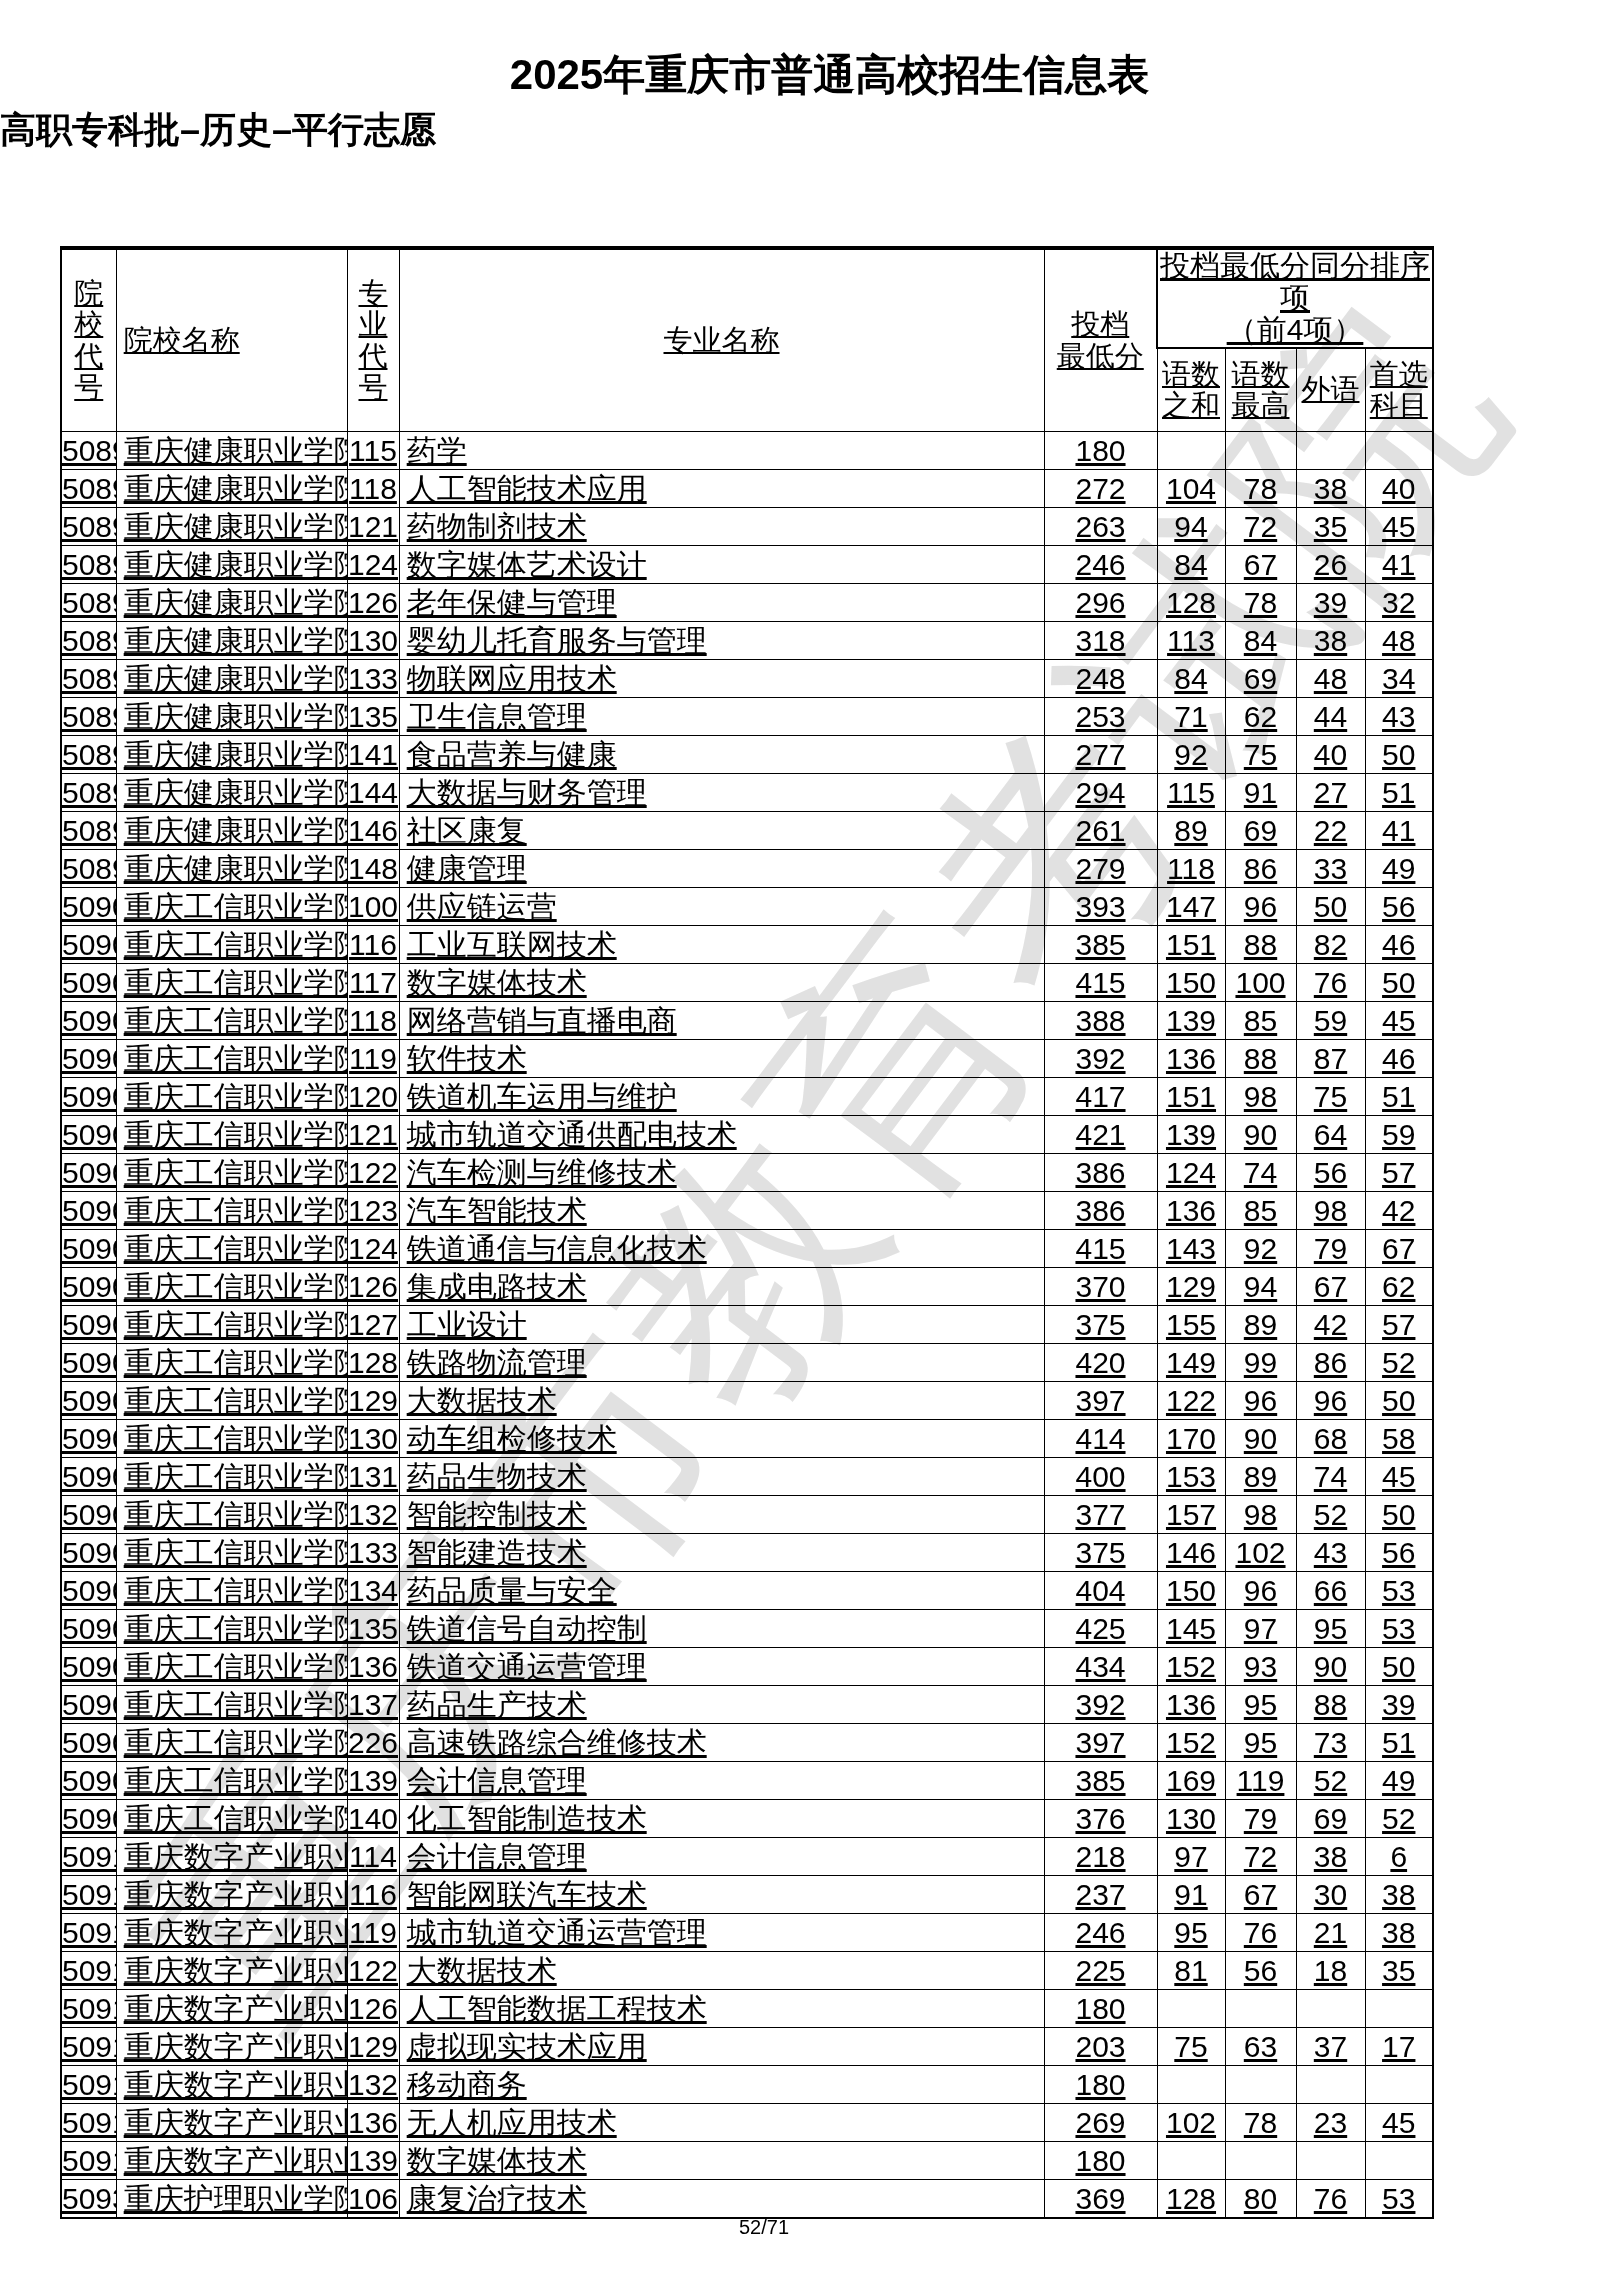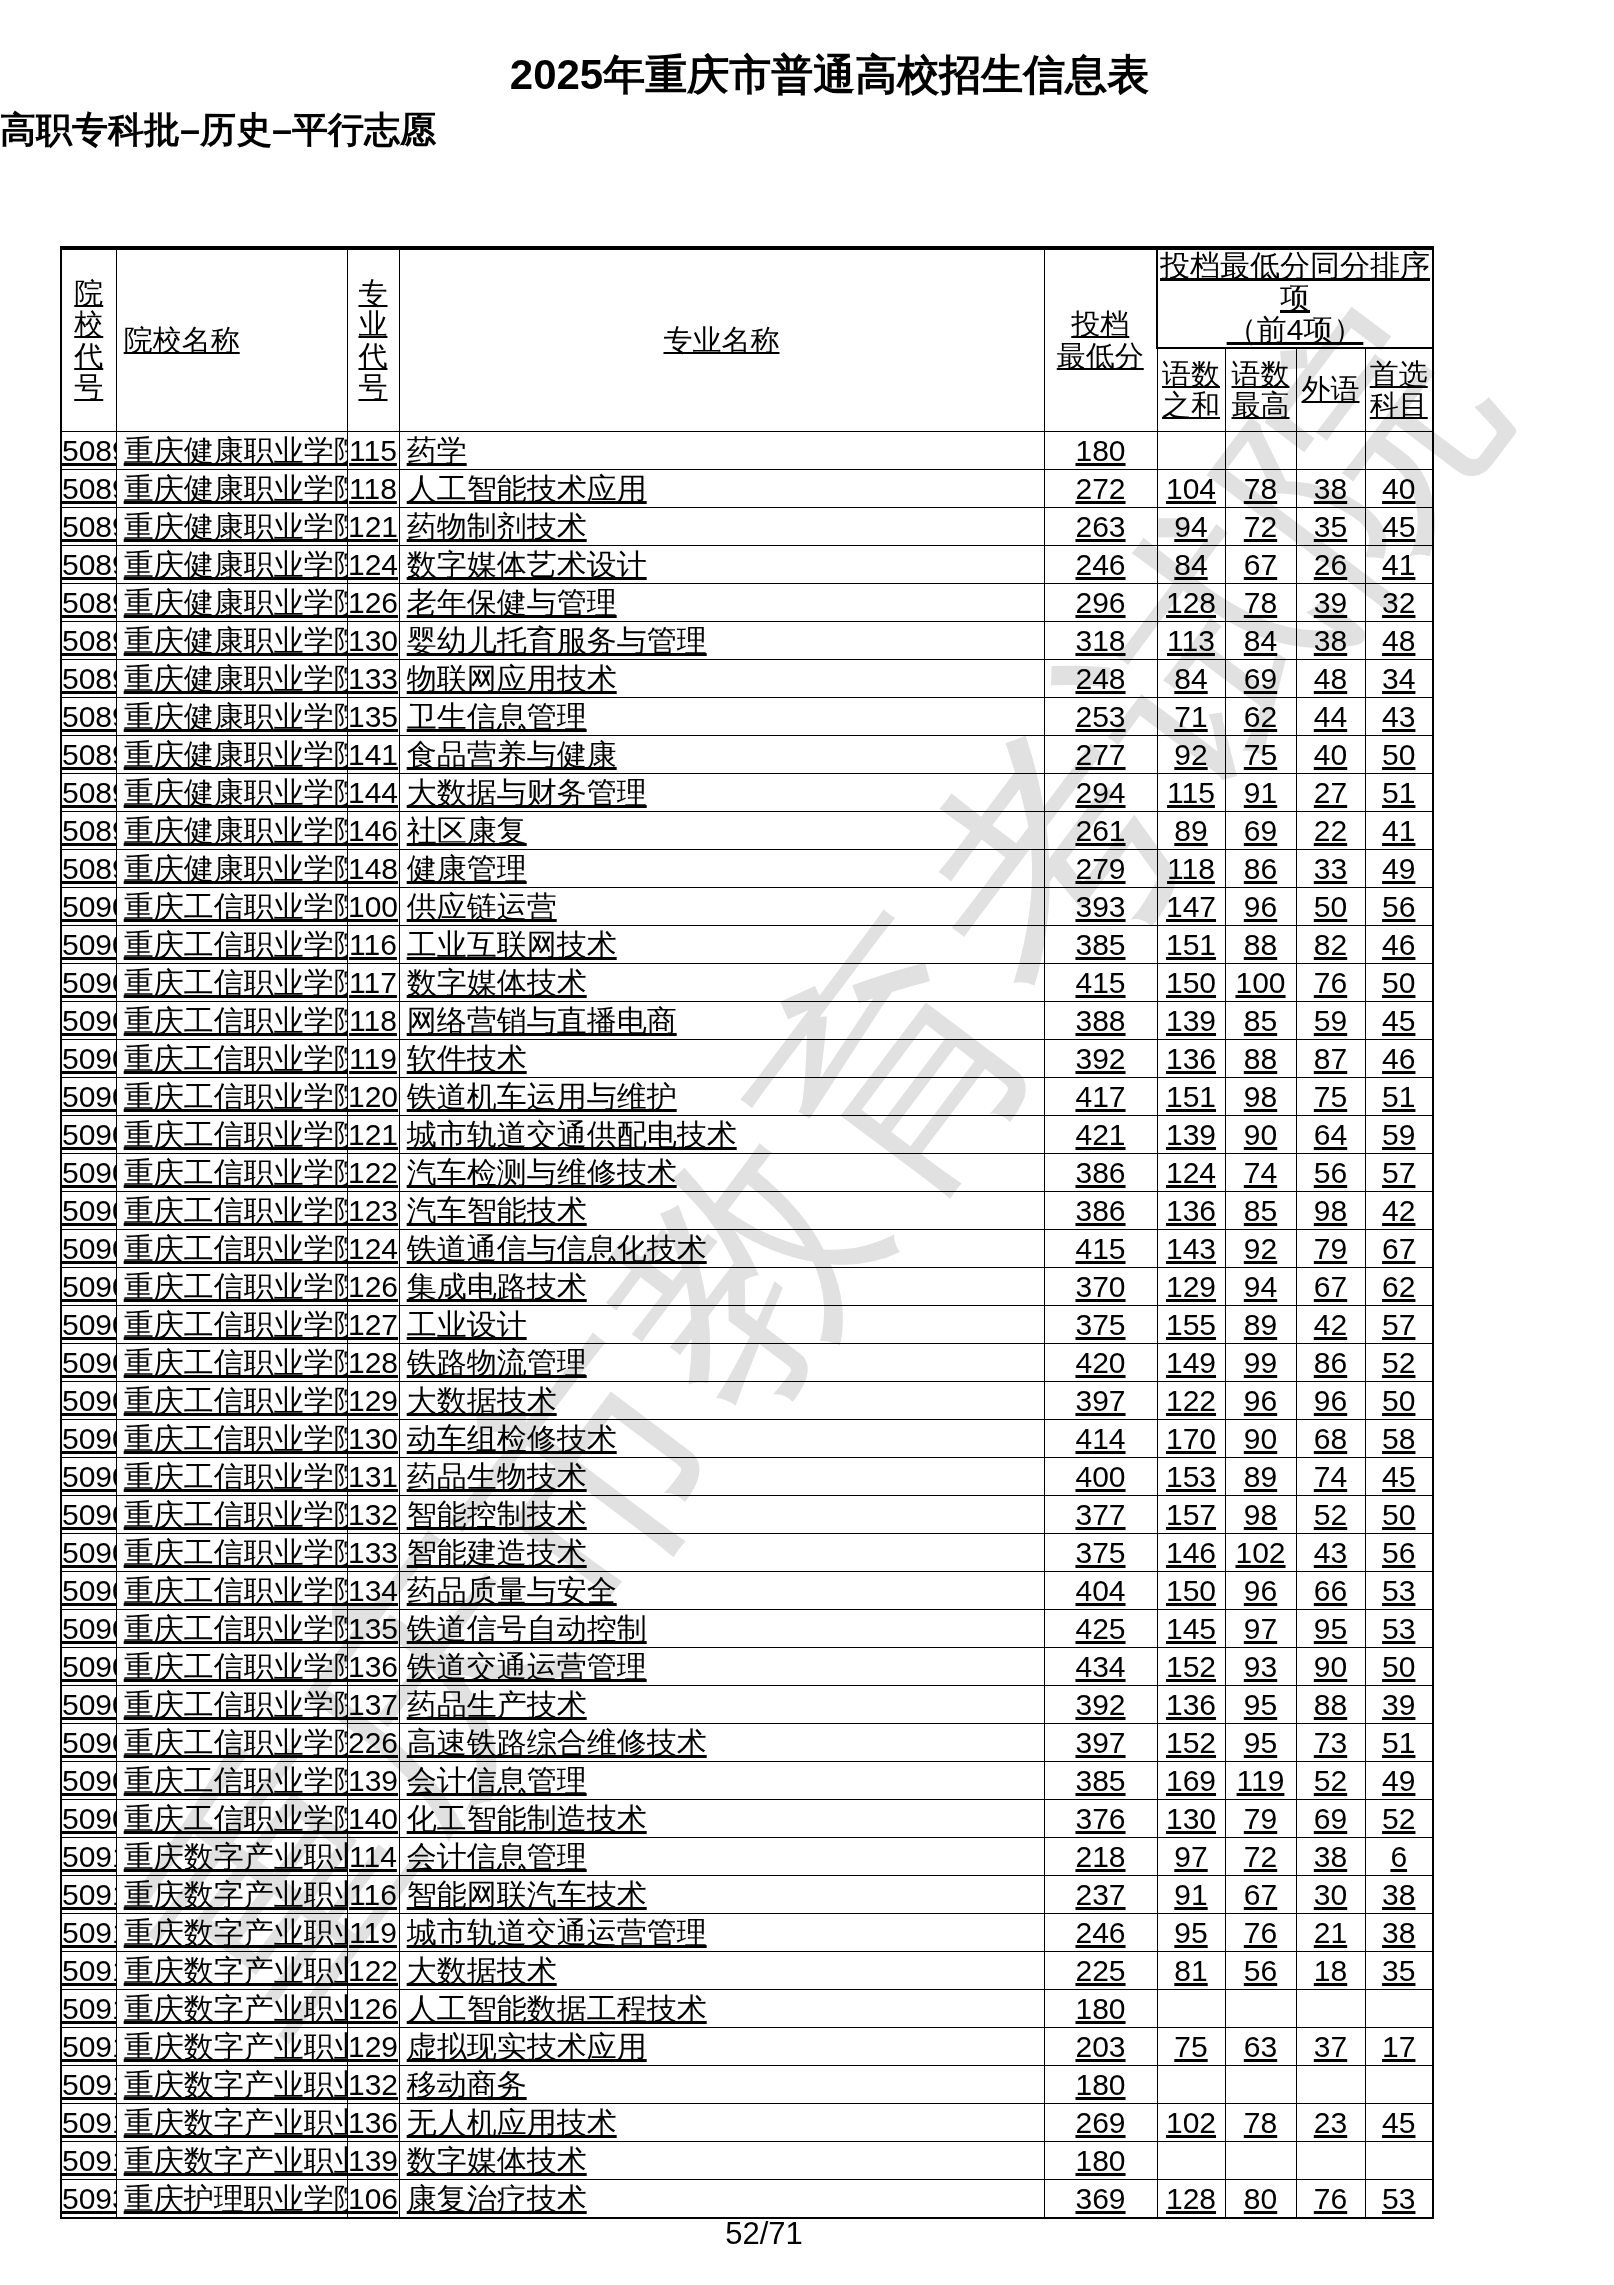--- a/index.html
+++ b/index.html
@@ -53,21 +53,21 @@
   .score-table td{
     font-size:30px;line-height:1.0;
     text-align:center;vertical-align:middle;
     white-space:nowrap;
   }
   thead tr.h1{height:75px;}
   thead tr.h2{height:84px;}
   tbody tr{height:38px;}
   .page-footer{
     position:absolute;top:2216px;left:0;width:1528px;
-    text-align:center;font-size:31px;z-index:1;
+    text-align:center;font-size:20px;z-index:1;
   }
 </style>
 </head>
 <body>
 
 <div class="watermark">重庆市教育考试院</div>
 
 <h1 class="page-title">2025年重庆市普通高校招生信息表</h1>
 <div class="page-subtitle">高职专科批–历史–平行志愿</div>
 

